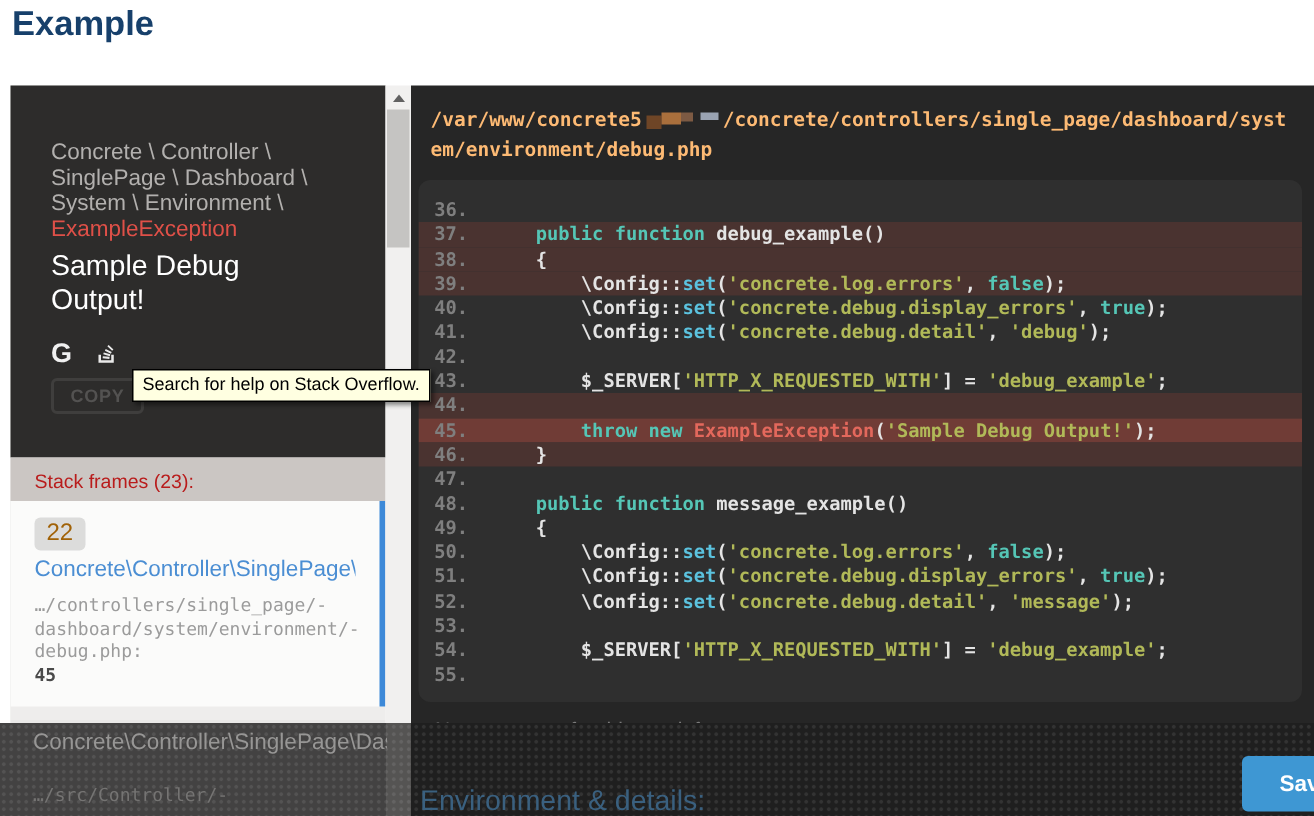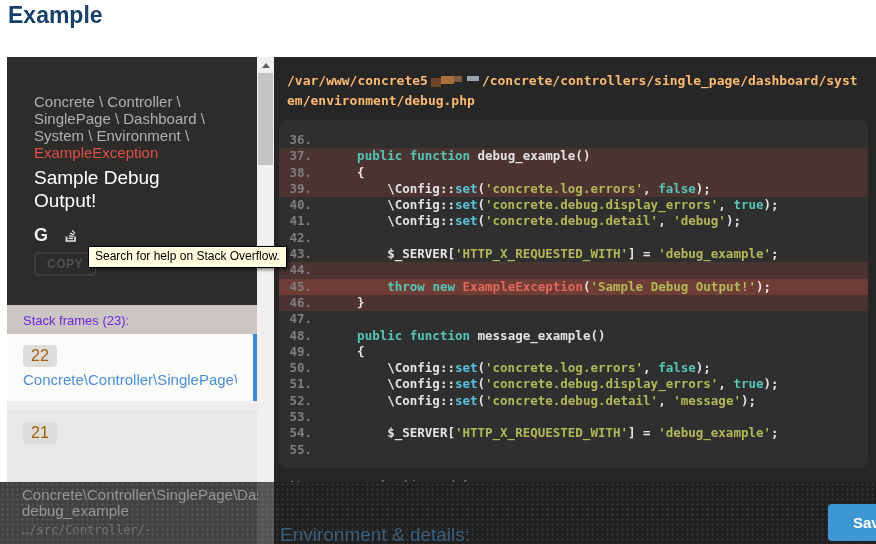--- a/index.html
+++ b/index.html
@@ -19,21 +19,21 @@
   .exc-name { color:#df5048; }
   .exc-msg { margin-top:5px; font-size:19px; line-height:23px; color:#ffffff; width:160px; }
   .icon-row { margin-top:13px; display:flex; align-items:center; gap:15px; height:20px; }
   .g-icon { color:#f0f0f0; font-weight:bold; font-size:18px; cursor:pointer; }
   .so-icon { cursor:pointer; }
   .so-icon svg { display:block; }
   .copy-btn { margin-top:7px; background:none; border:2px solid #3f3e3d; border-radius:4px;
               color:#535251; font-weight:bold; font-size:12px; letter-spacing:.5px;
               padding:3px 11px; font-family:"Liberation Sans", sans-serif; cursor:pointer; }
 
-  .frames-header { height:29px; background:#cbc6c3; color:#6d28d9; font-size:13px; padding:8px 0 0 16px; }
+  .frames-header { height:29px; background:#cbc6c3; color:#b91c1c; font-size:13px; padding:8px 0 0 16px; }
   .frames-list { position:absolute; top:277px; left:0; right:0; bottom:0; background:#eeedec; overflow:hidden; }
   .frame { cursor:pointer; }
   .frame.active { background:#fbfbfa; padding:11px 16px 13px; border-right:4px solid #3d89d8; }
   .badge { display:inline-block; background:#dcdcdb; color:#a16207; font-size:16px;
            padding:2px 8px; border-radius:4px; }
   .frame-title { margin-top:4px; color:#4b8ed3; font-size:15px; white-space:nowrap; overflow:hidden; }
   .frame-path { margin-top:8px; font-family:"DejaVu Sans Mono", monospace; font-size:12px;
                 line-height:15.5px; color:#9b9b9b; }
   .frame-path span { display:block; }
   .frame-path strong { color:#4a4a4a; }
@@ -122,20 +122,25 @@
         </div>
         <button class="copy-btn">COPY</button>
       </div>
 
       <div class="frames-header">Stack frames (23):</div>
 
       <div class="frames-list">
         <div class="frame active">
           <span class="badge">22</span>
           <div class="frame-title">Concrete\Controller\SinglePage\Das</div>
+          <div class="frame-path">
+            <span>…/controllers/single_page/-</span>
+            <span>dashboard/system/environment/-</span>
+            <span><span>debug.php:</span><strong>45</strong></span>
+          </div>
         </div>
         <div class="frame inactive">
           <span class="badge">21</span>
         </div>
       </div>
     </div>
 
     <div class="vscrollbar">
       <div class="sb-arrow">
           <span class="tri"></span>
@@ -171,21 +176,20 @@
             <div class="code-line"><span class="lineno">55.</span><span class="codetext"></span></div>
           </div>
       </div>
       <div class="no-comments">No comments for this stack frame.</div>
     </div>
   </div>
 
   <div class="overlay">
     <div class="ov-frame-title">
       <span>Concrete\Controller\SinglePage\Dash</span>
-      <span>debug_example</span>
     </div>
     <div class="ov-frame-path">…/src/Controller/-</div>
     <div class="env-heading">Environment &amp; details:</div>
   </div>
 
   <div class="tooltip">Search for help on Stack Overflow.</div>
   <button class="save-btn">Save</button>
 
 </div>
 

